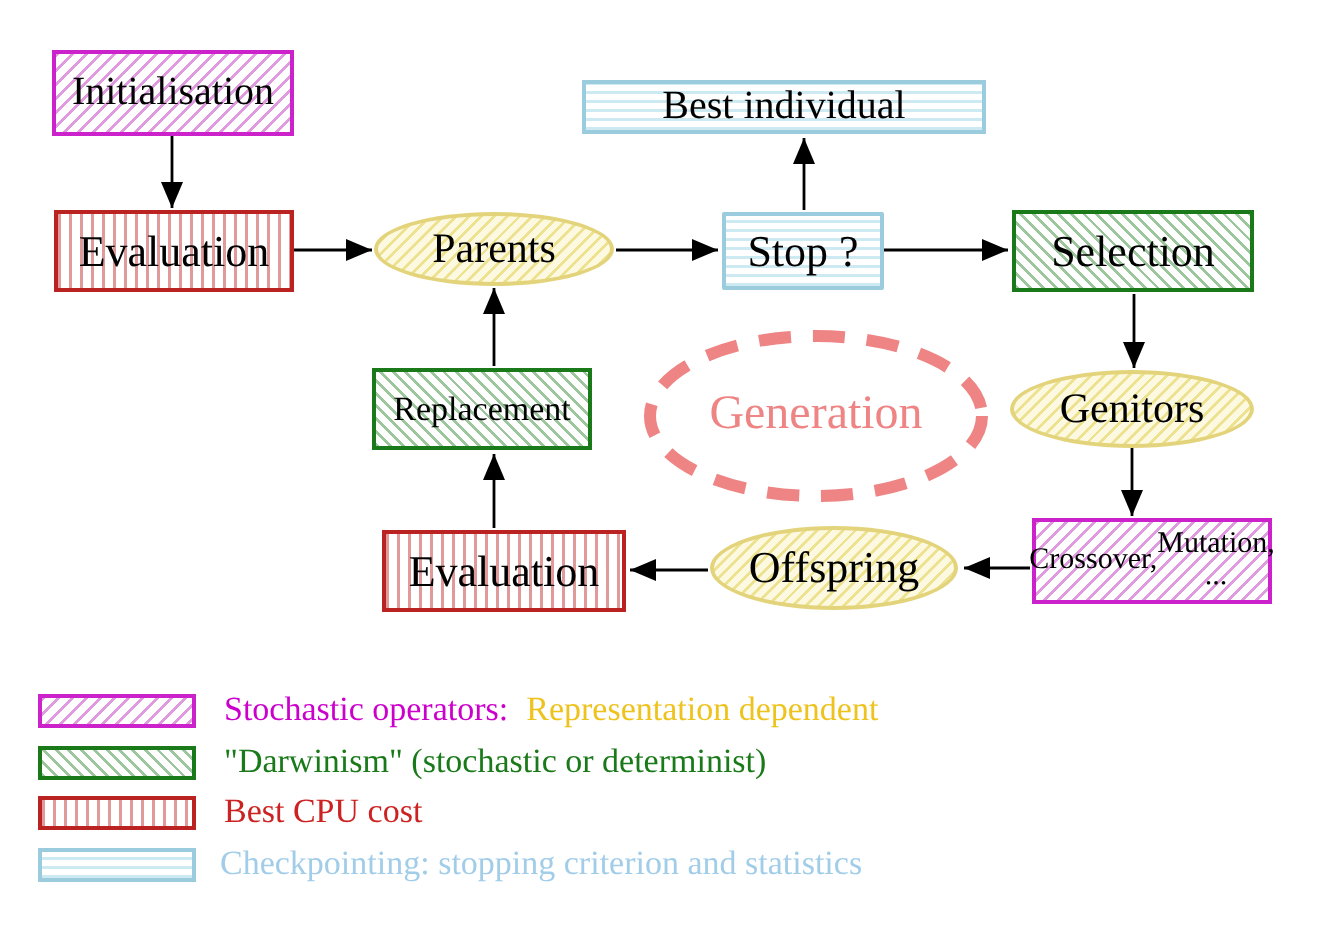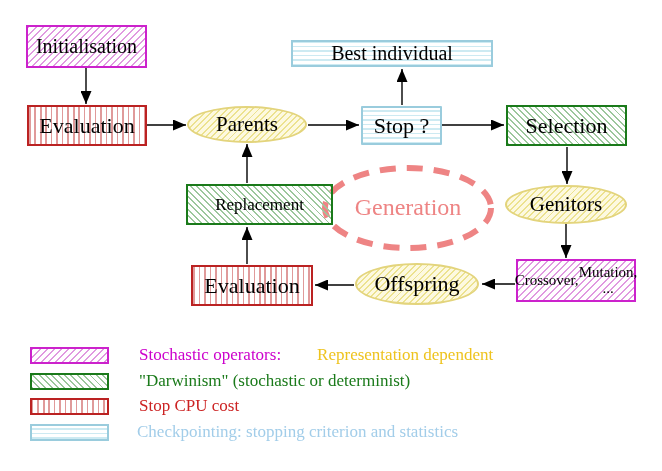--- a/index.html
+++ b/index.html
@@ -38,32 +38,32 @@
   #node-initialisation   { left:26px;  top:25px;  width:121px; height:43px; font-size:20px; }
   #node-evaluation-top   { left:27px;  top:105px; width:120px; height:41px; font-size:22px; }
   #node-best-individual  { left:291px; top:40px;  width:202px; height:27px; font-size:20px; }
   #node-stop             { left:361px; top:106px; width:81px;  height:39px; font-size:22px; }
   #node-selection        { left:506px; top:105px; width:121px; height:41px; font-size:22px; }
   #node-parents          { left:187px; top:106px; width:120px; height:37px; font-size:21px; }
   #node-genitors         { left:505px; top:185px; width:122px; height:39px; font-size:21px; }
   #node-crossover        { left:516px; top:259px; width:120px; height:43px; font-size:15px; flex-direction:row; }
   #node-offspring        { left:355px; top:263px; width:124px; height:42px; font-size:22px; }
   #node-evaluation-bot   { left:191px; top:265px; width:122px; height:41px; font-size:22px; }
-  #node-replacement      { left:186px; top:184px; width:147px; height:41px; font-size:17px; }
+  #node-replacement      { left:186px; top:184px; width:110px; height:41px; font-size:17px; }
 
   #generation-label {
     position:absolute; left:325px; top:194px; width:166px; text-align:center;
     font-size:24px; color:var(--coral); 
   }
   #arrows { position:absolute; left:0; top:0; pointer-events:none; }
   #arrows path.arrow { stroke:#000; stroke-width:1.4; fill:none; }
   #gen-ellipse { fill:none; stroke:var(--coral); stroke-width:6; stroke-dasharray:16 11; }
 
   
-  .legend-row { position:absolute; left:30px; display:flex; align-items:center; height:20px;gap:16px; }
+  .legend-row { position:absolute; left:19px; display:flex; align-items:center; height:20px; }
   .legend-swatch { width:79px; height:17px; box-sizing:border-box; flex:0 0 auto; }
   .legend-text { margin-left:14px; font-size:17px; white-space:nowrap; }
   #legend-row-1 { top:345px; }
   #legend-row-2 { top:371px; }
   #legend-row-3 { top:396px; }
   #legend-row-4 { top:422px; }
   .t-magenta { color:var(--legend-magenta); }
   .t-yellow  { color:var(--legend-yellow); margin-left:9px; }
   .t-green   { color:var(--legend-green); }
   .t-red     { color:var(--legend-red); }
@@ -117,31 +117,31 @@
 
   <div id="node-evaluation-bot" class="node stripe-red">Evaluation</div>
 
   <div id="node-replacement" class="node hatch-green">Replacement</div>
 
   <div id="generation-label">Generation</div>
 
   <div id="legend-row-1" class="legend-row">
     <span class="legend-swatch hatch-magenta"></span>
     <span class="legend-text t-magenta">Stochastic operators:</span>
-    <span class="legend-text t-yellow" style="margin-left:20px;">Representation dependent</span>
+    <span class="legend-text t-yellow" style="margin-left:9px;">Representation dependent</span>
   </div>
 
   <div id="legend-row-2" class="legend-row">
     <span class="legend-swatch hatch-green"></span>
     <span class="legend-text t-green">"Darwinism" (stochastic or determinist)</span>
   </div>
 
   <div id="legend-row-3" class="legend-row">
     <span class="legend-swatch stripe-red"></span>
-    <span class="legend-text t-red">Stop CPU cost</span>
+    <span class="legend-text t-red">Best CPU cost</span>
   </div>
 
   <div id="legend-row-4" class="legend-row">
     <span class="legend-swatch stripe-cyan"></span>
     <span class="legend-text t-blue">Checkpointing: stopping criterion and statistics</span>
   </div>
 
 </div>
 
 </body></html>

